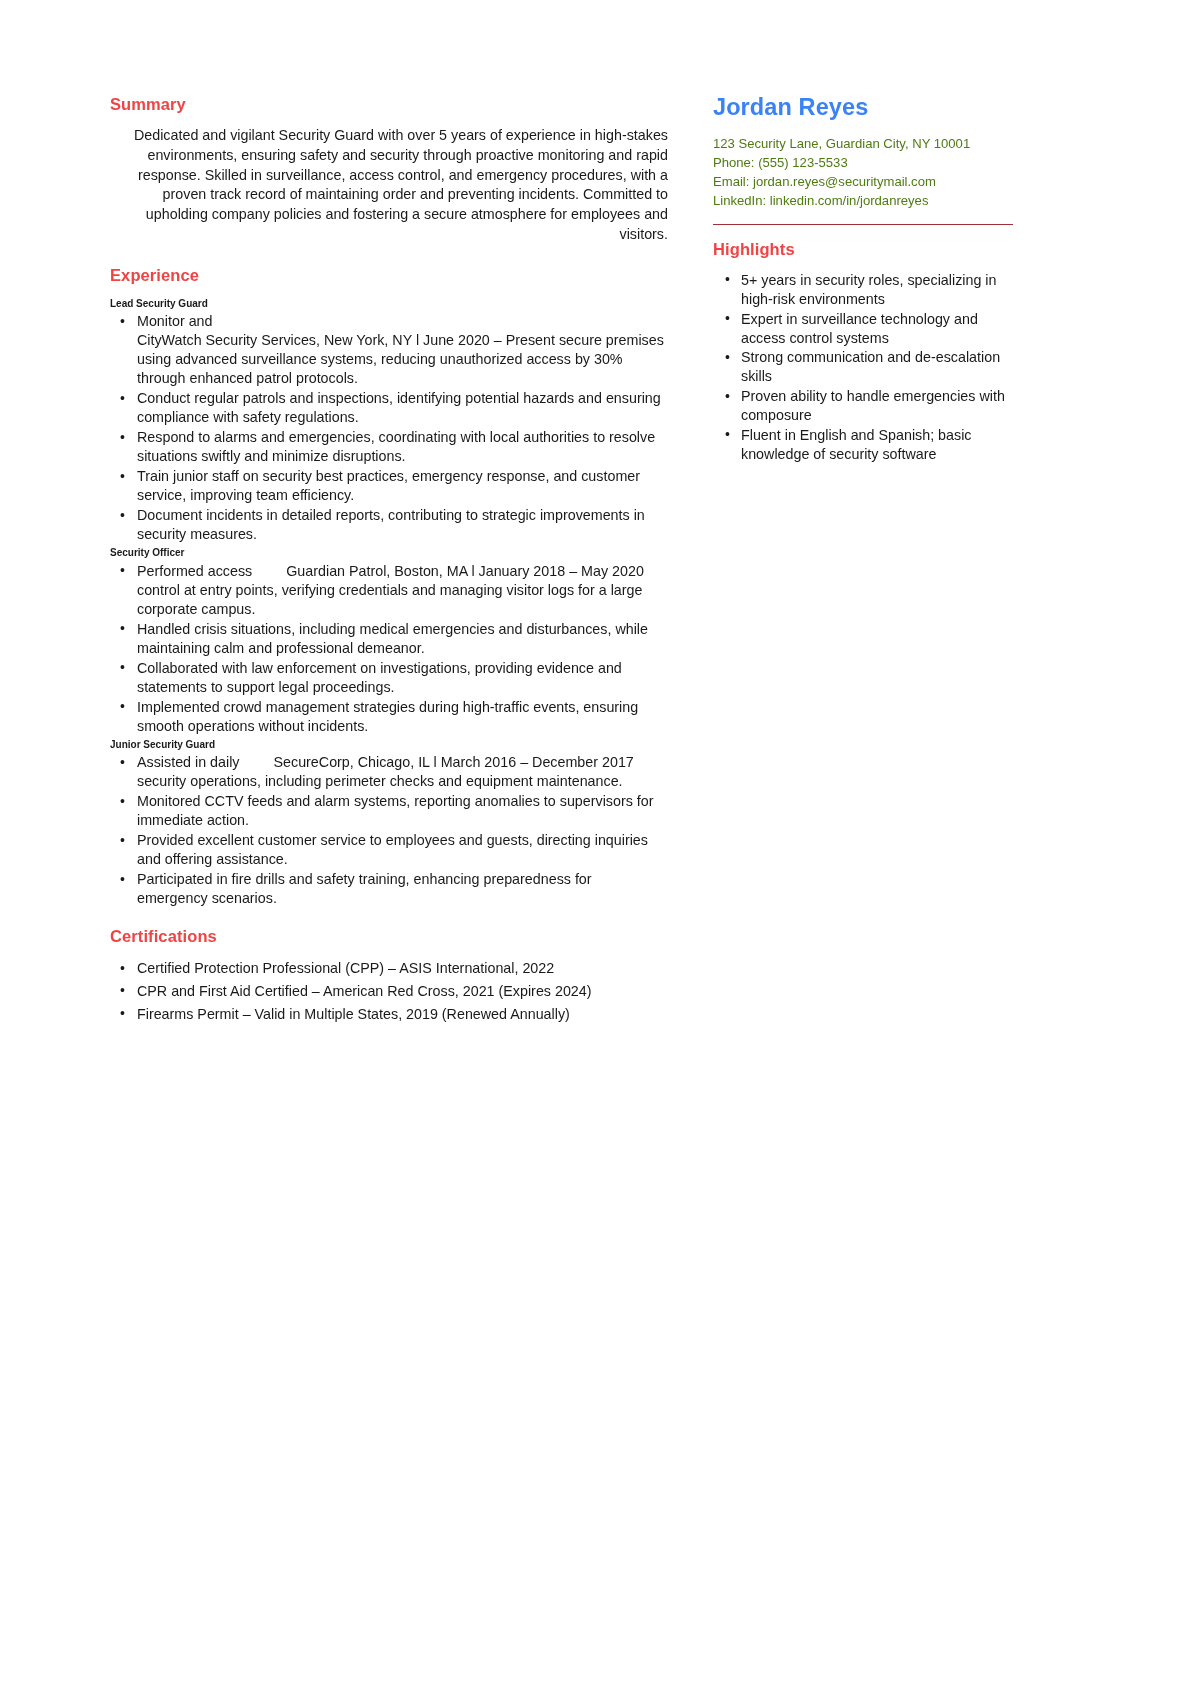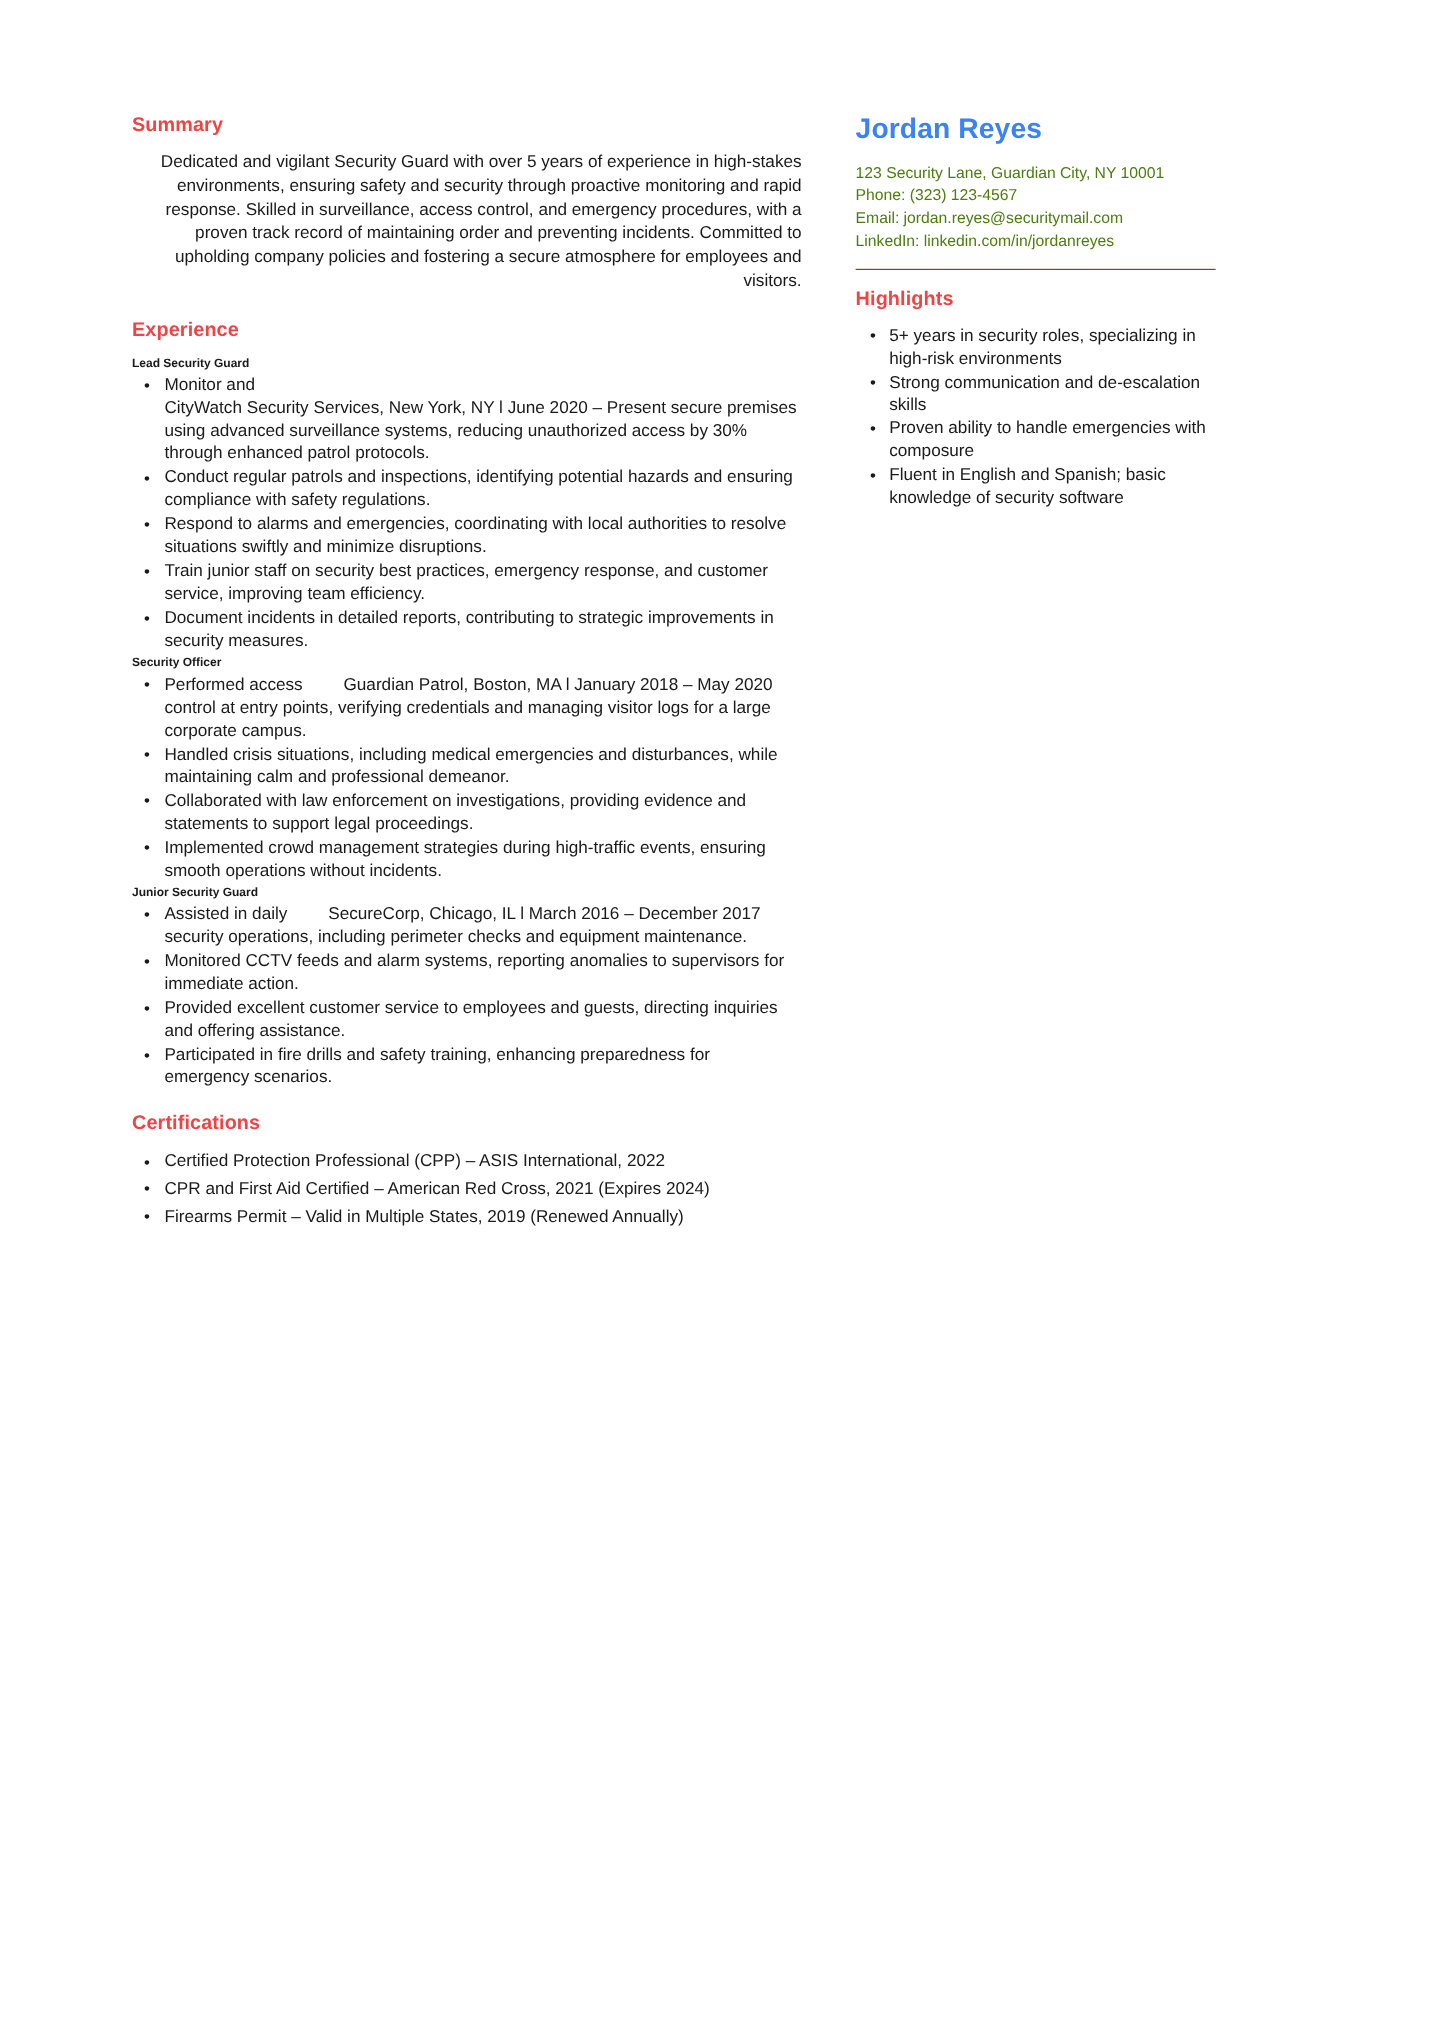--- a/index.html
+++ b/index.html
@@ -213,30 +213,31 @@
         </ul>
       </div>
 
     </div>
 
     <div class="col-side">
       <h1 class="person-name">Jordan Reyes</h1>
 
       <div class="contact-list">
         <div class="contact-line">123 Security Lane, Guardian City, NY 10001</div>
-        <div class="contact-line">Phone: (323) 123-4567</div>
+        <div class="contact-line">Phone: (555) 123-5533</div>
         <div class="contact-line">Email: jordan.reyes@securitymail.com</div>
         <div class="contact-line">LinkedIn: linkedin.com/in/jordanreyes</div>
       </div>
 
       <hr class="side-rule">
 
       <h2 class="section-heading">Highlights</h2>
       <ul class="highlight-list">
         <li>5+ years in security roles, specializing in high-risk environments</li>
+        <li>Expert in surveillance technology and access control systems</li>
         <li>Strong communication and de-escalation skills</li>
         <li>Proven ability to handle emergencies with composure</li>
         <li>Fluent in English and Spanish; basic knowledge of security software</li>
       </ul>
     </div>
 
   </div>
 </div>
 
 </body></html>

